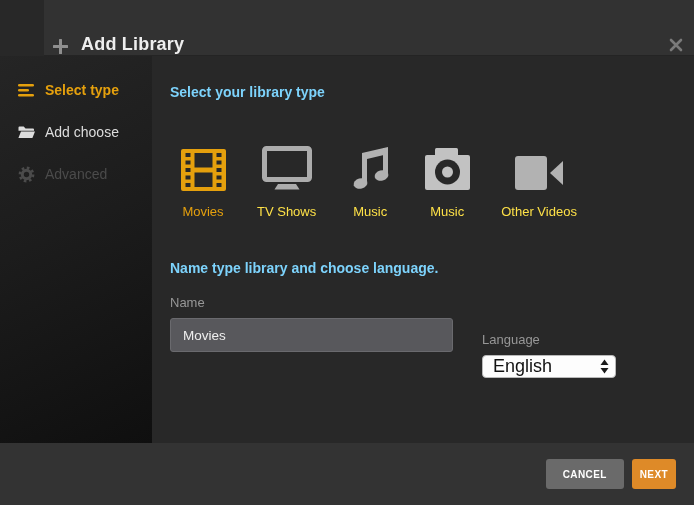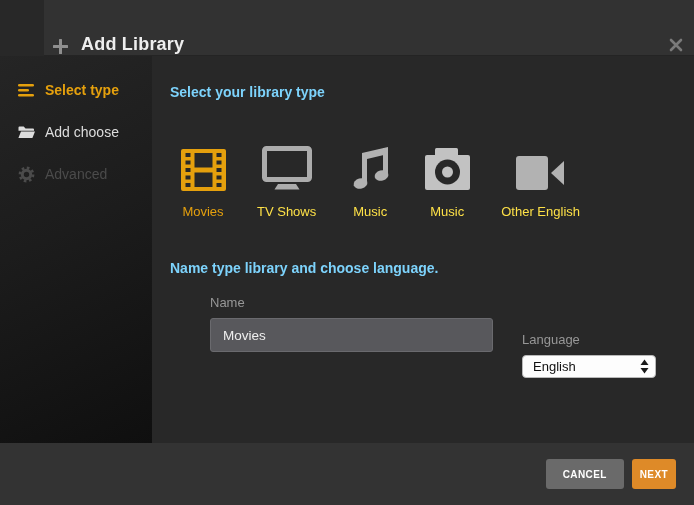--- a/index.html
+++ b/index.html
@@ -69,35 +69,35 @@
     cursor: pointer; min-width: 46px;
   }
   .type-item .t-icon { height: 46px; display: flex; align-items: flex-end; justify-content: center; }
   .type-item .t-label { margin-top: 13px; font-size: 13px; color: #fde047; }
   .type-item.selected .t-label { color: #e5a00d; }
 
   
   .name-heading { margin-top: 41px; }
   .form-row { margin-top: 18px; display: flex; align-items: flex-start; }
   .field-label { color: #979797; font-size: 13px; line-height: 16px; }
-  .name-group { width: 283px; margin-right: 29px; margin-left: 40px; }
+  .name-group { width: 283px; margin-right: 29px; }
   .name-input {
     margin-top: 7px; width: 283px; height: 34px;
     background: #58585c; border: 1px solid #6a6a6e; border-radius: 3px;
     color: #eeeeee; font-size: 13.5px; font-family: "Liberation Sans", sans-serif;
     padding: 0 12px; outline: none;
   }
   .lang-group { width: 134px; margin-top: 37px; }
   .lang-select {
     margin-top: 7px; width: 134px; height: 23px;
     background: #fdfdfd; border: 1px solid #b9b9b9; border-radius: 4px;
     display: flex; align-items: center; padding: 0 6px 0 10px;
     cursor: pointer;
   }
-  .lang-select .sel-text { color: #111111; font-size: 13px; flex: 1 1 auto; }
+  .lang-select .sel-text { color: #111111; font-size: 18px; flex: 1 1 auto; }
 
   
   .footer {
     height: 62px; flex: 0 0 62px;
     background: #333333;
     display: flex; align-items: center; justify-content: flex-end;
     padding-right: 18px; gap: 8px;
   }
   .btn {
     height: 30px; border: none; border-radius: 3px;
@@ -231,21 +231,21 @@
           <span class="t-label">Music</span>
         </div>
 
         <div class="type-item">
           <span class="t-icon">
             <svg width="49" height="36" viewBox="0 0 49 36">
               <rect x="0" y="1" width="32" height="34" rx="3" fill="#b2b2b2"></rect>
               <path d="M35 18 L48 6 L48 30 Z" fill="#b2b2b2"></path>
             </svg>
           </span>
-          <span class="t-label">Other English</span>
+          <span class="t-label">Other Videos</span>
         </div>
 
       </div>
 
       <div class="section-heading name-heading">Name type library and choose language.</div>
 
       <div class="form-row">
         <div class="name-group">
           <div class="field-label">Name</div>
           <input class="name-input" type="text" value="Movies" style="">

